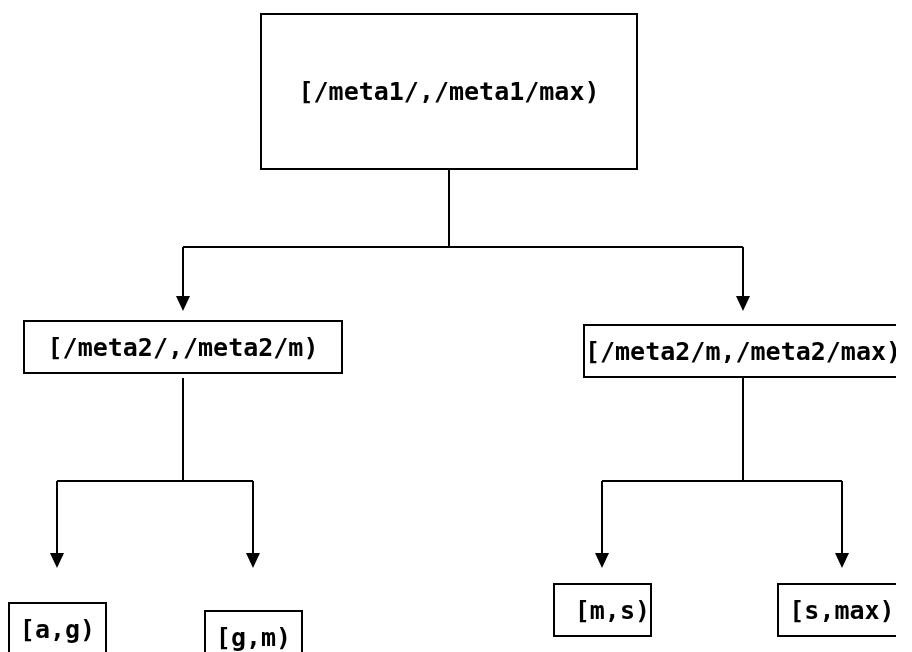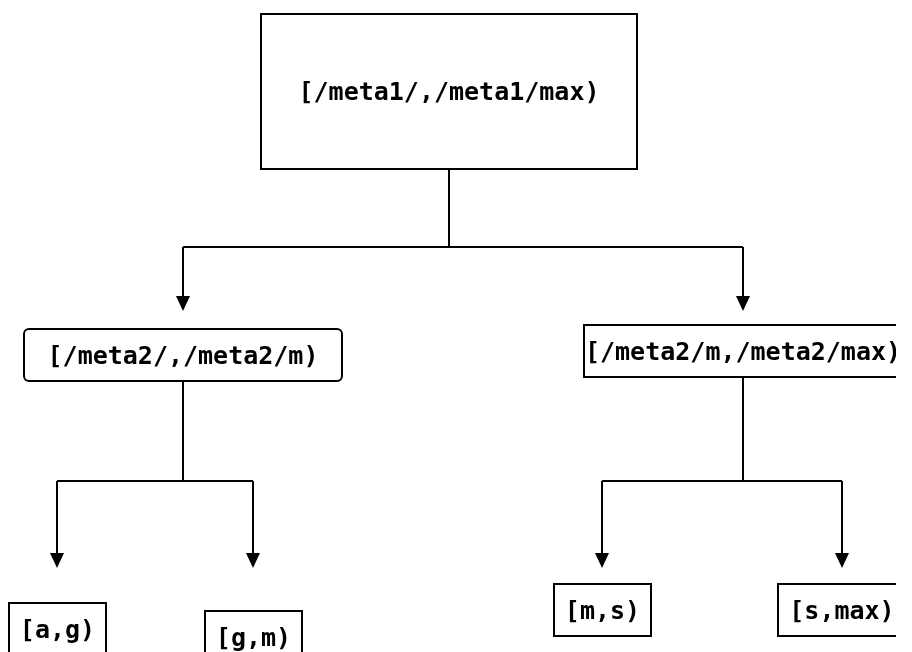--- a/index.html
+++ b/index.html
@@ -29,25 +29,25 @@
     background: #ffffff;
     display: flex;
     align-items: center;
     justify-content: center;
     font-size: 25px;
     font-weight: bold;
     color: #000000;
     white-space: nowrap;
   }
   .node-root   { left: 260px; top: 13px;  width: 378px; height: 157px; }
-  .node-l2a    { left: 23px;  top: 328px; width: 320px; height: 54px; border-radius: 6px; }
+  .node-l2a    { left: 23px;  top: 320px; width: 320px; height: 54px; }
   .node-l2b    { left: 583px; top: 324px; width: 320px; height: 54px; text-align: right; }
   .node-leaf-a { left: 8px;   top: 602px; width: 99px;  height: 54px; }
   .node-leaf-b { left: 204px; top: 610px; width: 99px;  height: 54px; }
-  .node-leaf-c { left: 553px; top: 583px; width: 99px;  height: 54px; }
+  .node-leaf-c { left: 553px; top: 583px; width: 99px;  height: 54px; justify-content: flex-end; }
   .node-leaf-d { left: 777px; top: 583px; width: 130px; height: 54px; }
 </style>
 </head>
 <body>
 
 <div class="canvas">
 
   <svg class="edges" viewBox="0 0 912 652" xmlns="http://www.w3.org/2000/svg">
 
     <g stroke="#000000" stroke-width="2" fill="none">

